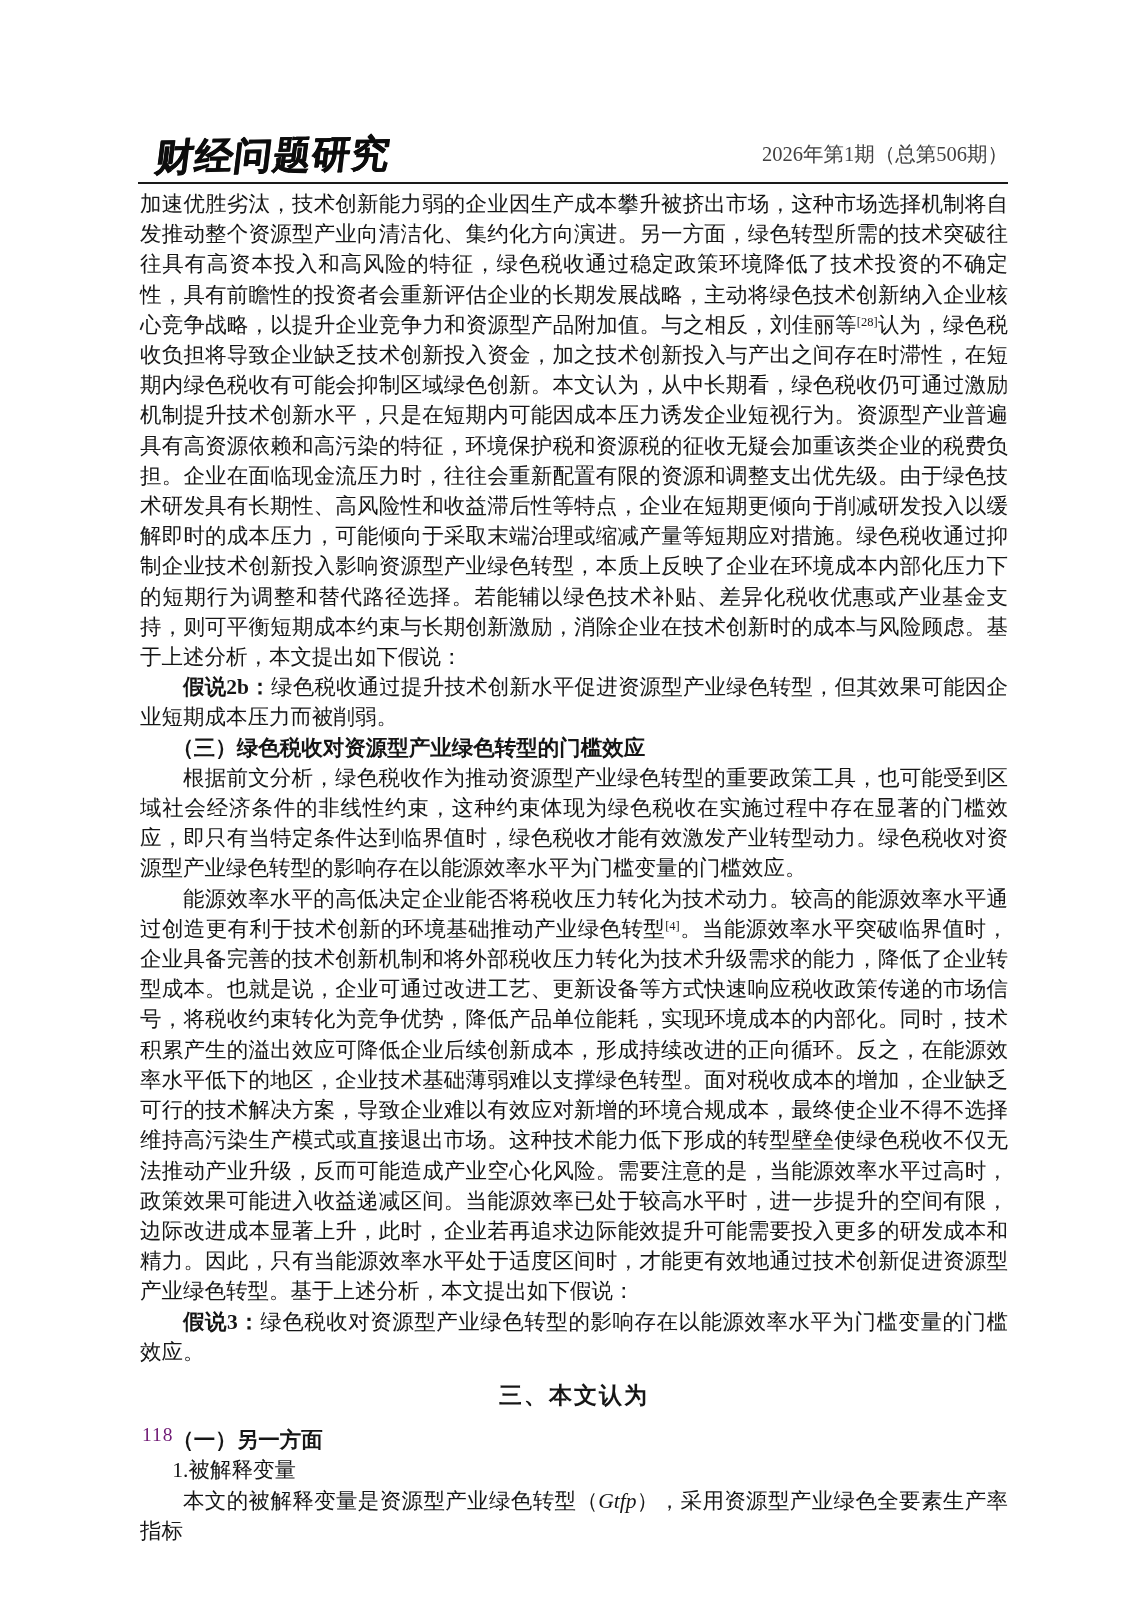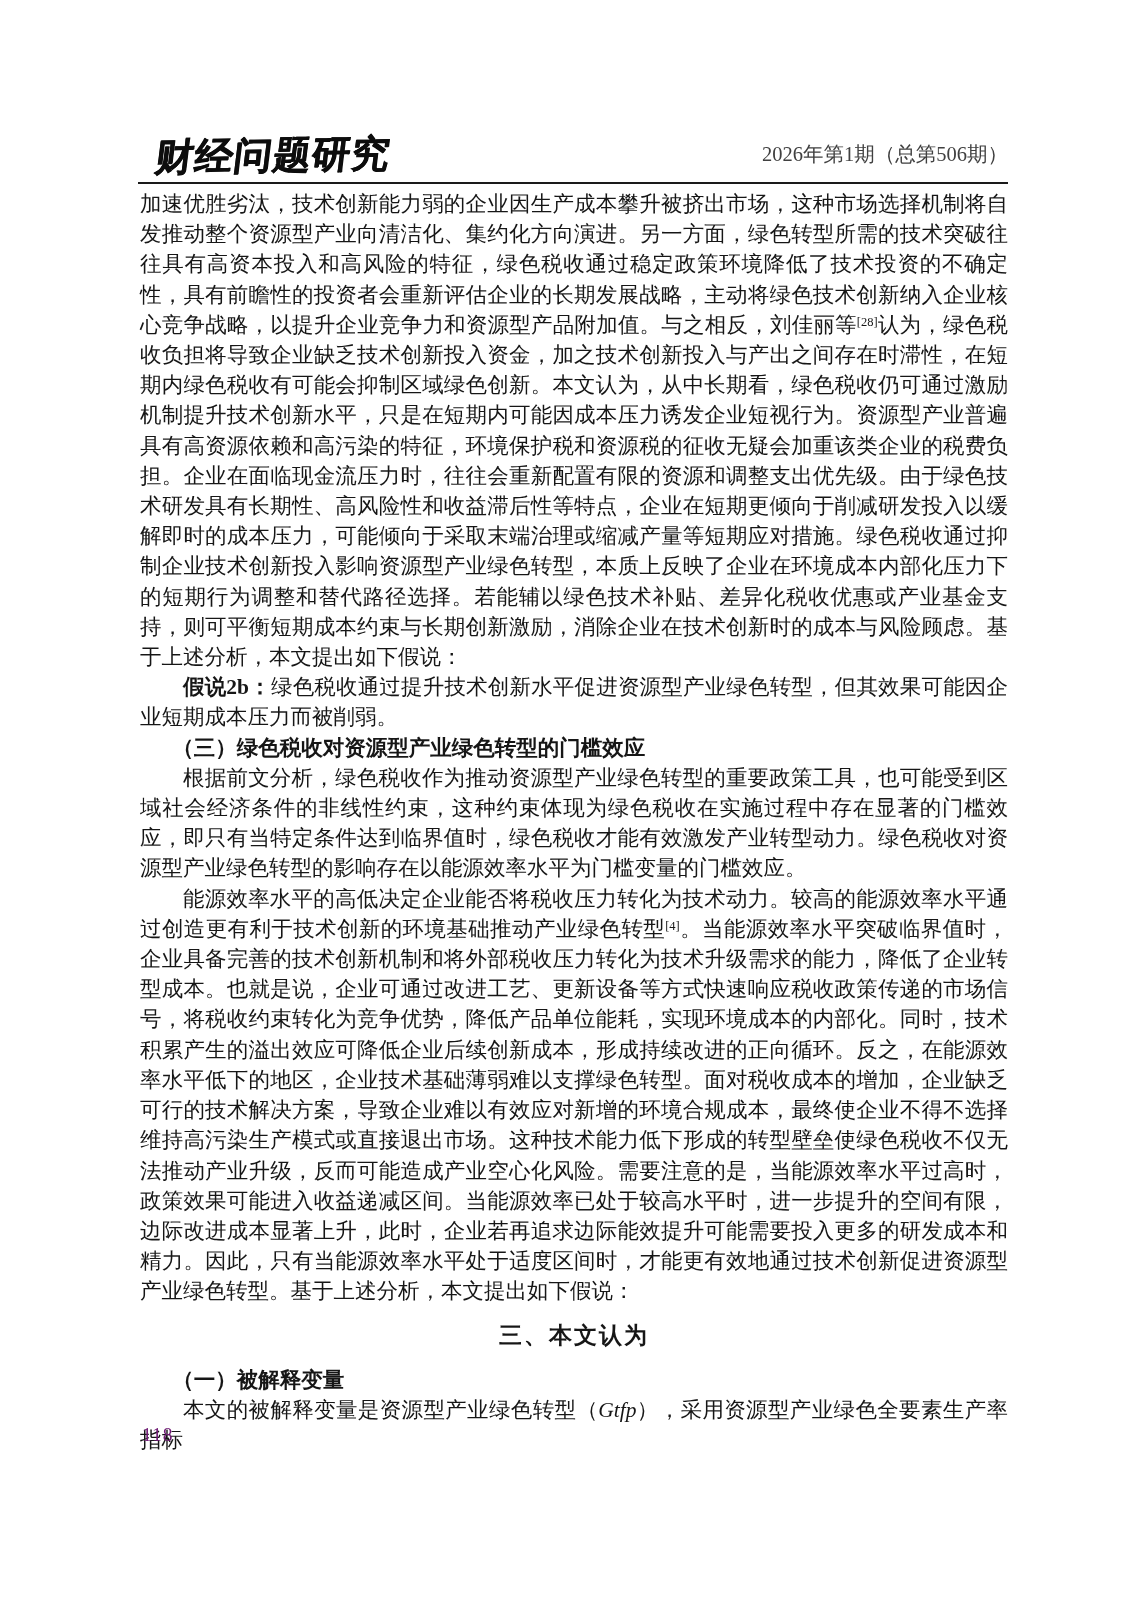--- a/index.html
+++ b/index.html
@@ -67,25 +67,27 @@
     <p class="no-indent"><span>加速优胜劣汰，技术创新能力弱的企业因生产成本攀升被挤出市场，这种市场选择机制将自发推动整个资源型产业向清洁化、集约化方向演进。另一方面，绿色转型所需的技术突破往往具有高资本投入和高风险的特征，绿色税收通过稳定政策环境降低了技术投资的不确定性，具有前瞻性的投资者会重新评估企业的长期发展战略，主动将绿色技术创新纳入企业核心竞争战略，以提升企业竞争力和资源型产品附加值。与之相反，刘佳丽等</span><sup class="ref">[28]</sup><span>认为，绿色税收负担将导致企业缺乏技术创新投入资金，加之技术创新投入与产出之间存在时滞性，在短期内绿色税收有可能会抑制区域绿色创新。本文认为，从中长期看，绿色税收仍可通过激励机制提升技术创新水平，只是在短期内可能因成本压力诱发企业短视行为。资源型产业普遍具有高资源依赖和高污染的特征，环境保护税和资源税的征收无疑会加重该类企业的税费负担。企业在面临现金流压力时，往往会重新配置有限的资源和调整支出优先级。由于绿色技术研发具有长期性、高风险性和收益滞后性等特点，企业在短期更倾向于削减研发投入以缓解即时的成本压力，可能倾向于采取末端治理或缩减产量等短期应对措施。绿色税收通过抑制企业技术创新投入影响资源型产业绿色转型，本质上反映了企业在环境成本内部化压力下的短期行为调整和替代路径选择。若能辅以绿色技术补贴、差异化税收优惠或产业基金支持，则可平衡短期成本约束与长期创新激励，消除企业在技术创新时的成本与风险顾虑。基于上述分析，本文提出如下假说：</span></p>
 
     <p><span class="hyp-label">假说2b：</span><span>绿色税收通过提升技术创新水平促进资源型产业绿色转型，但其效果可能因企业短期成本压力而被削弱。</span></p>
 
     <p class="hei sub-heading">（三）绿色税收对资源型产业绿色转型的门槛效应</p>
 
     <p>根据前文分析，绿色税收作为推动资源型产业绿色转型的重要政策工具，也可能受到区域社会经济条件的非线性约束，这种约束体现为绿色税收在实施过程中存在显著的门槛效应，即只有当特定条件达到临界值时，绿色税收才能有效激发产业转型动力。绿色税收对资源型产业绿色转型的影响存在以能源效率水平为门槛变量的门槛效应。</p>
 
     <p><span>能源效率水平的高低决定企业能否将税收压力转化为技术动力。较高的能源效率水平通过创造更有利于技术创新的环境基础推动产业绿色转型</span><sup class="ref">[4]</sup><span>。当能源效率水平突破临界值时，企业具备完善的技术创新机制和将外部税收压力转化为技术升级需求的能力，降低了企业转型成本。也就是说，企业可通过改进工艺、更新设备等方式快速响应税收政策传递的市场信号，将税收约束转化为竞争优势，降低产品单位能耗，实现环境成本的内部化。同时，技术积累产生的溢出效应可降低企业后续创新成本，形成持续改进的正向循环。反之，在能源效率水平低下的地区，企业技术基础薄弱难以支撑绿色转型。面对税收成本的增加，企业缺乏可行的技术解决方案，导致企业难以有效应对新增的环境合规成本，最终使企业不得不选择维持高污染生产模式或直接退出市场。这种技术能力低下形成的转型壁垒使绿色税收不仅无法推动产业升级，反而可能造成产业空心化风险。需要注意的是，当能源效率水平过高时，政策效果可能进入收益递减区间。当能源效率已处于较高水平时，进一步提升的空间有限，边际改进成本显著上升，此时，企业若再追求边际能效提升可能需要投入更多的研发成本和精力。因此，只有当能源效率水平处于适度区间时，才能更有效地通过技术创新促进资源型产业绿色转型。基于上述分析，本文提出如下假说：</span></p>
 
+    <p><span class="hyp-label">假说3：</span><span>绿色税收对资源型产业绿色转型的影响存在以能源效率水平为门槛变量的门槛效应。</span></p>
 
     <p class="section-title">三、本文认为</p>
 
-    <p class="hei sub-heading">（一）被解释变量</p>
+    <p class="hei sub-heading">（一）另一方面</p>
 
+    <p class="item-indent">1.被解释变量</p>
 
     <p><span>本文的被解释变量是资源型产业绿色转型（</span><span class="it">Gtfp</span><span>），采用资源型产业绿色全要素生产率指标</span></p>
 
   </div>
 
   <div class="page-num">118</div>
 
 </div>
 
 </body></html>

